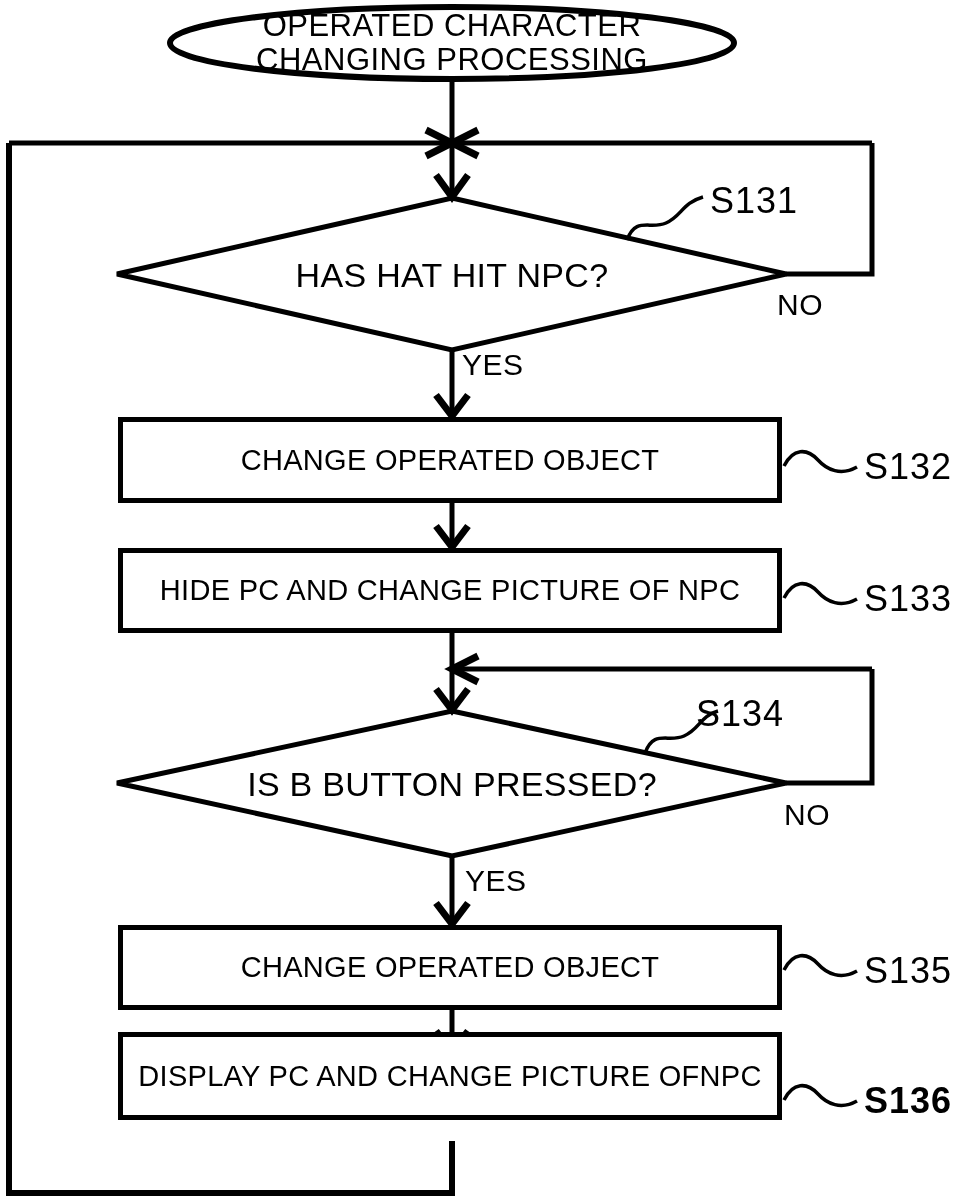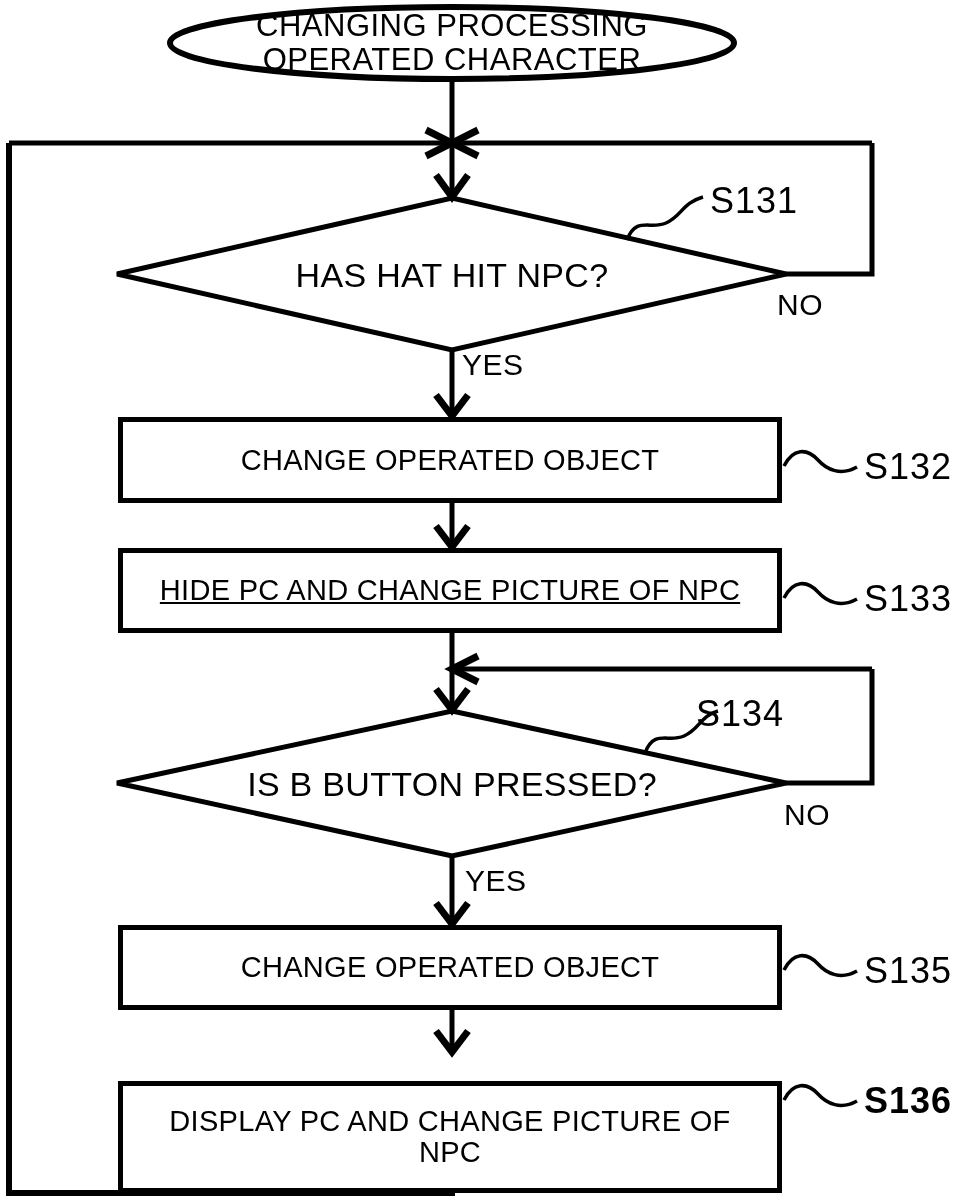--- a/index.html
+++ b/index.html
@@ -31,21 +31,21 @@
   .decision-text {
     width: 600px; left: 152px;
     font-size: 34px; line-height: 32px; text-align: center;
     letter-spacing: 0.3px;
   }
   .box {
     left: 118px; width: 664px;
     border: 5px solid #000000;
     box-sizing: border-box;
     background: #ffffff;
-    display: flex; flex-direction: column; justify-content: center; align-items: center;
+    display: flex; flex-direction: row; justify-content: center; align-items: center;
     font-size: 29px; line-height: 31px; text-align: center;
     letter-spacing: 0.3px;
   }
   .box-line { min-height: 0; }
   .branch-label {
     font-size: 30px; line-height: 34px;
     letter-spacing: 0.5px;
   }
   .step-label {
     font-size: 36px; line-height: 36px;
@@ -97,49 +97,49 @@
 
     <path d="M 627 240 C 636 216 650 230 666 223 C 682 216 682 203 703 197" stroke-width="3.5"></path>
     <path d="M 784 466 C 793 448 807 448 818 460 C 827 470 841 476 857 467" stroke-width="3.5"></path>
     <path d="M 784 598 C 793 580 807 580 818 592 C 827 602 841 608 857 599" stroke-width="3.5"></path>
     <path d="M 645 753 C 654 729 668 743 684 736 C 700 729 700 716 718 711" stroke-width="3.5"></path>
     <path d="M 784 970 C 793 952 807 952 818 964 C 827 974 841 980 857 971" stroke-width="3.5"></path>
     <path d="M 784 1100 C 793 1082 807 1082 818 1094 C 827 1104 841 1110 857 1101" stroke-width="3.5"></path>
   </svg>
 
   <div class="abs terminal-text">
+    <div>OPERATED CHARACTER</div>
     <div>CHANGING PROCESSING</div>
-    <div>OPERATED CHARACTER</div>
   </div>
 
   <div class="abs decision-text" style="top:259px;">HAS HAT HIT NPC?</div>
   <div class="abs step-label" style="left:710px;top:183px;">S131</div>
   <div class="abs branch-label" style="left:777px;top:288px;">NO</div>
   <div class="abs branch-label" style="left:462px;top:348px;">YES</div>
 
   <div class="abs box" style="top:417px;height:86px;">
     <div class="box-line">CHANGE OPERATED OBJECT</div>
   </div>
   <div class="abs step-label" style="left:864px;top:449px;">S132</div>
 
-  <div class="abs box" style="top:548px;height:85px;text-decoration:underline;">
+  <div class="abs box" style="top:548px;height:85px;">
     <div class="box-line">HIDE PC AND CHANGE PICTURE OF NPC</div>
     <div class="box-line"></div>
   </div>
   <div class="abs step-label" style="left:864px;top:581px;">S133</div>
 
   <div class="abs decision-text" style="top:768px;">IS B BUTTON PRESSED?</div>
   <div class="abs step-label" style="left:696px;top:696px;">S134</div>
   <div class="abs branch-label" style="left:784px;top:798px;">NO</div>
   <div class="abs branch-label" style="left:465px;top:864px;">YES</div>
 
   <div class="abs box" style="top:925px;height:85px;">
     <div class="box-line">CHANGE OPERATED OBJECT</div>
   </div>
   <div class="abs step-label" style="left:864px;top:953px;">S135</div>
 
-  <div class="abs box" style="top:1081px;height:112px;">
+  <div class="abs box" style="top:1032px;height:88px;">
     <div class="box-line">DISPLAY PC AND CHANGE PICTURE OF</div>
     <div class="box-line">NPC</div>
   </div>
   <div class="abs step-label" style="left:864px;top:1083px;font-weight:bold;">S136</div>
 
 </div>
 
 </body></html>

